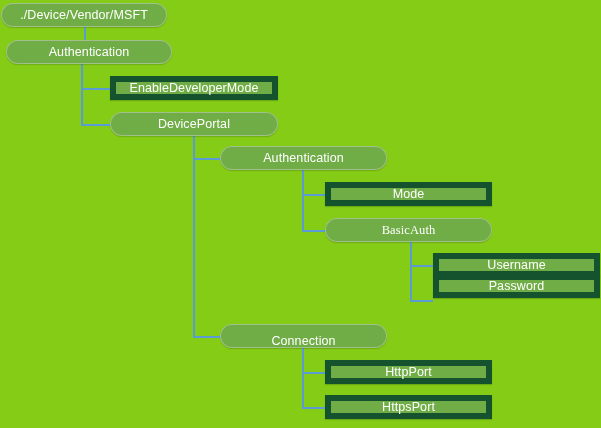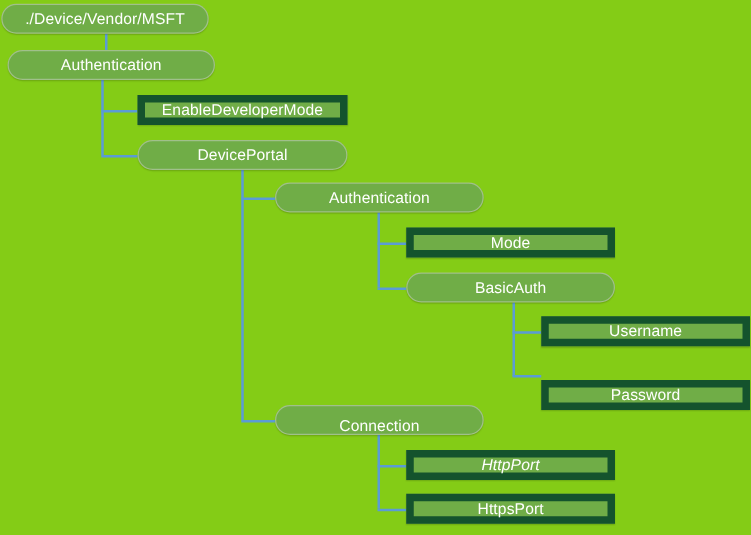--- a/index.html
+++ b/index.html
@@ -84,32 +84,32 @@
       </div>
       <div class="node rounded" style="left: 110px; top: 112px; width: 168px; height: 24px; background: rgb(112, 173, 71); color: rgb(255, 255, 255);">
         <span class="node-label">DevicePortal</span>
       </div>
       <div class="node rounded" style="left: 220px; top: 146px; width: 167px; height: 24px; background: rgb(112, 173, 71); color: rgb(255, 255, 255);">
         <span class="node-label">Authentication</span>
       </div>
       <div class="node rect" style="left: 325px; top: 182px; width: 167px; height: 24px; background: rgb(112, 173, 71); color: rgb(255, 255, 255);">
         <span class="node-label">Mode</span>
       </div>
-      <div class="node rounded" style="left: 325px; top: 218px; width: 167px; height: 24px; background: rgb(112, 173, 71); color: rgb(255, 255, 255);">
+      <div class="node rounded" style="left: 325px; top: 218px; width: 167px; height: 24px; background: rgb(112, 173, 71); color: rgb(255, 255, 255); font-family: Liberation Serif, serif;">
         <span class="node-label">BasicAuth</span>
       </div>
       <div class="node rect" style="left: 433px; top: 253px; width: 167px; height: 24px; background: rgb(112, 173, 71); color: rgb(255, 255, 255);">
         <span class="node-label">Username</span>
       </div>
-      <div class="node rect" style="left: 433px; top: 304px; width: 167px; height: 24px; background: rgb(112, 173, 71); color: rgb(255, 255, 255);">
+      <div class="node rect" style="left: 433px; top: 274px; width: 167px; height: 24px; background: rgb(112, 173, 71); color: rgb(255, 255, 255);">
         <span class="node-label">Password</span>
       </div>
       <div class="node rounded" style="left: 220px; top: 324px; width: 167px; height: 24px; background: rgb(112, 173, 71); color: rgb(255, 255, 255); align-items: flex-end;">
         <span class="node-label">Connection</span>
       </div>
-      <div class="node rect" style="left: 325px; top: 360px; width: 167px; height: 24px; background: rgb(112, 173, 71); color: rgb(255, 255, 255); font-style: italic;">
+      <div class="node rect" style="left: 325px; top: 360px; width: 167px; height: 24px; background: rgb(112, 173, 71); color: rgb(255, 255, 255);">
         <span class="node-label">HttpPort</span>
       </div>
       <div class="node rect" style="left: 325px; top: 395px; width: 167px; height: 24px; background: rgb(112, 173, 71); color: rgb(255, 255, 255);">
         <span class="node-label">HttpsPort</span>
       </div>
     </div>
 </div>
 
 </body></html>

